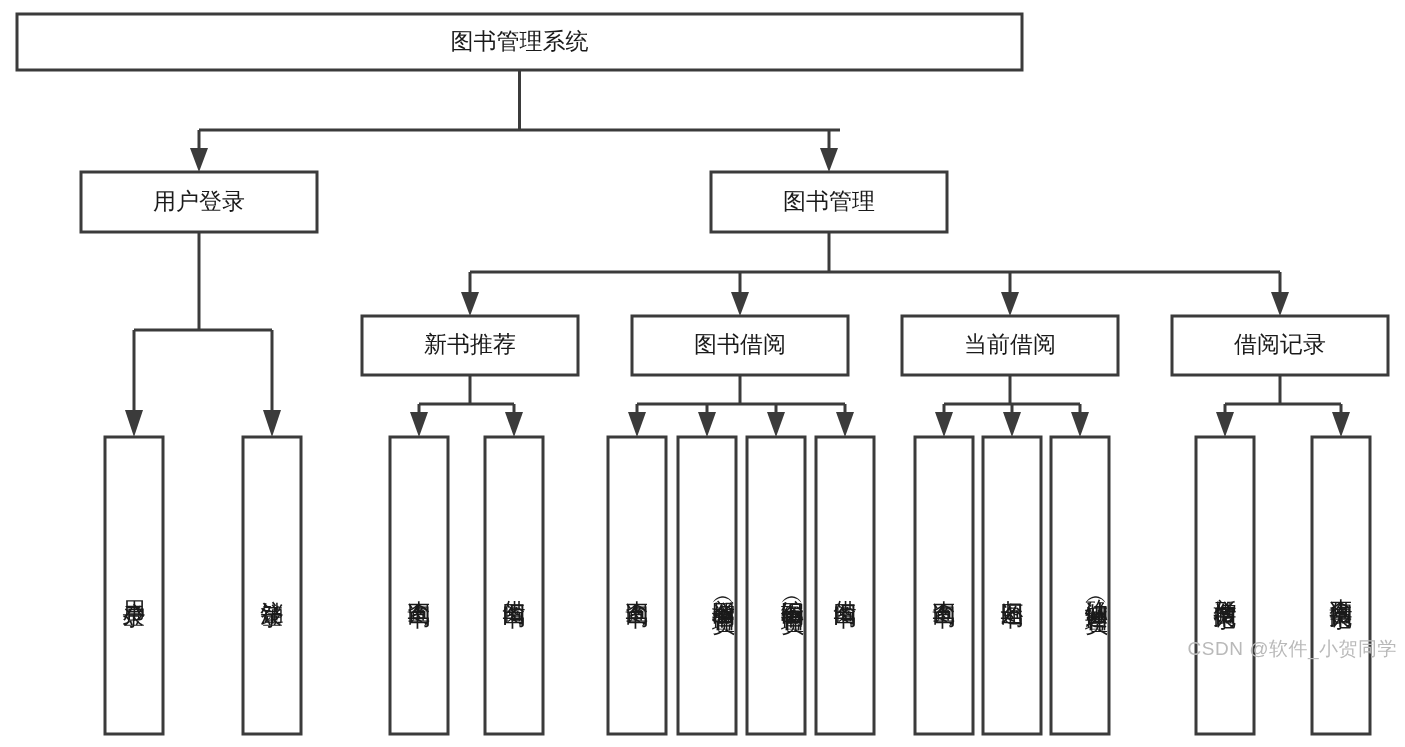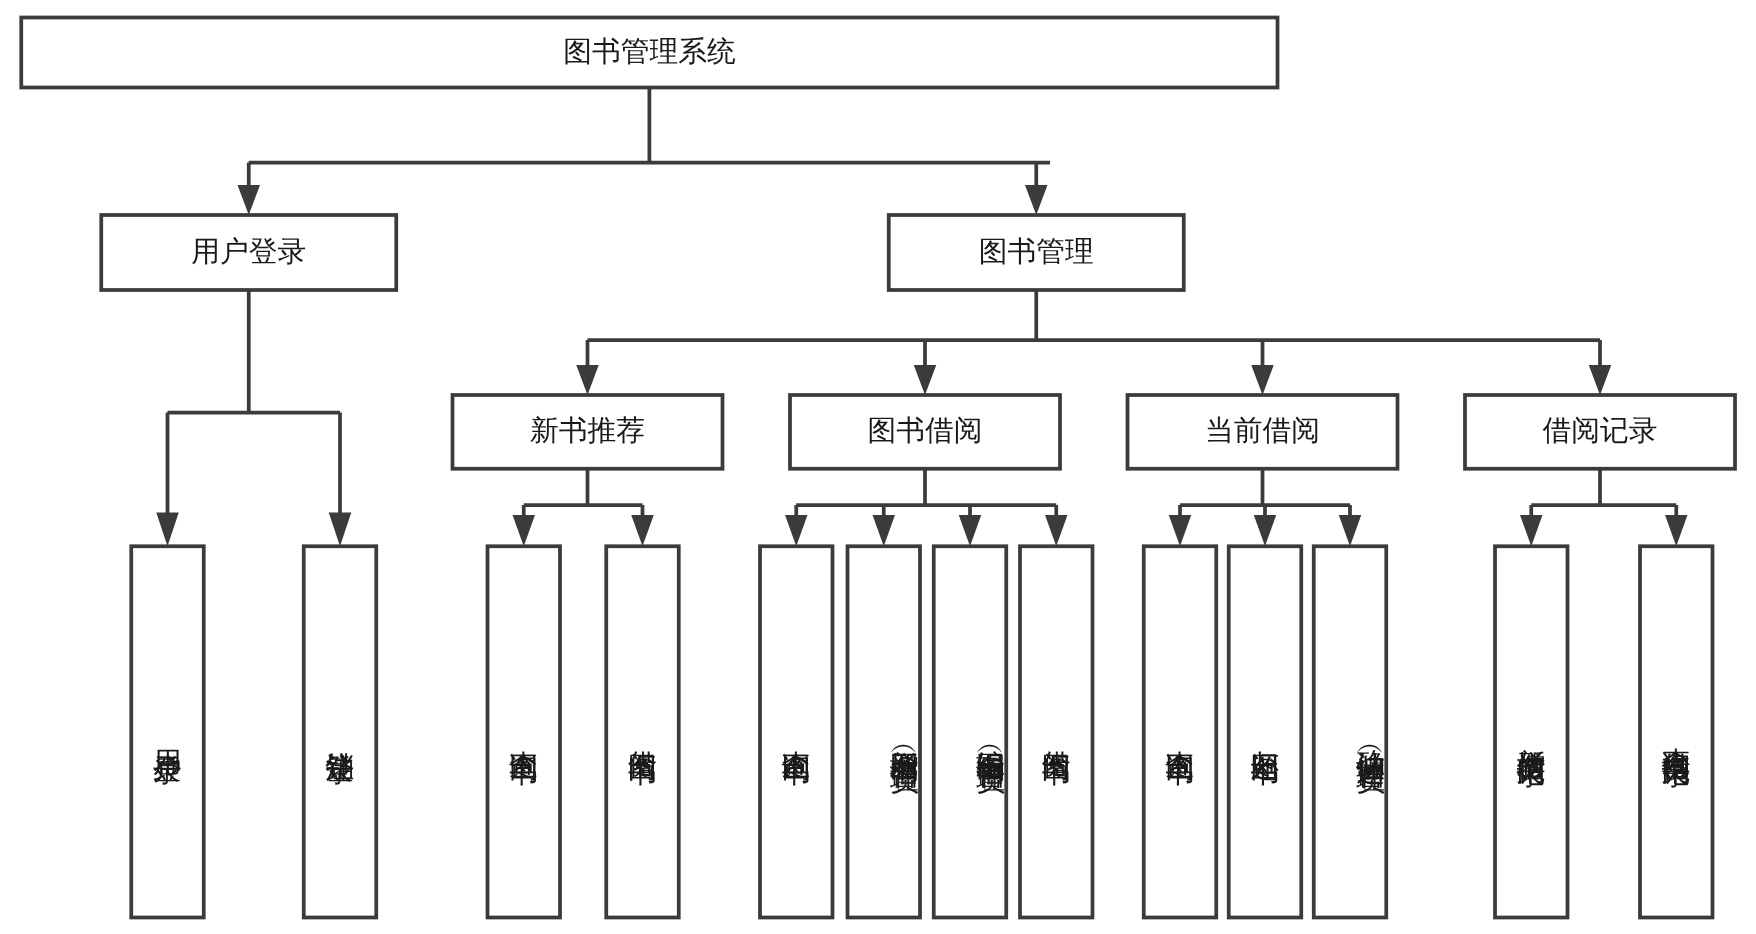--- a/index.html
+++ b/index.html
@@ -215,14 +215,15 @@
   <div class="node-label-v" style="left:608px; top:437px; width:58px; height:297px;">查询图书</div>
   <div class="node-label-v" style="left:678px; top:437px; width:58px; height:297px; align-items:flex-start; padding-top:8px;">新增图书（管理员）</div>
   <div class="node-label-v" style="left:747px; top:437px; width:58px; height:297px; align-items:flex-start; padding-top:8px;">编辑图书（管理员）</div>
   <div class="node-label-v" style="left:816px; top:437px; width:58px; height:297px;">借阅图书</div>
   <div class="node-label-v" style="left:915px; top:437px; width:58px; height:297px;">查询图书</div>
   <div class="node-label-v" style="left:983px; top:437px; width:58px; height:297px;">归还图书</div>
   <div class="node-label-v" style="left:1051px; top:437px; width:58px; height:297px; align-items:flex-start; padding-top:8px;">确认归还（管理员）</div>
   <div class="node-label-v" style="left:1196px; top:437px; width:58px; height:297px;">新增借阅记录</div>
   <div class="node-label-v" style="left:1312px; top:437px; width:58px; height:297px;">查询借阅记录</div>
 
+  <div class="watermark">CSDN @软件_小贺同学</div>
 
 </div>
 
 </body></html>

